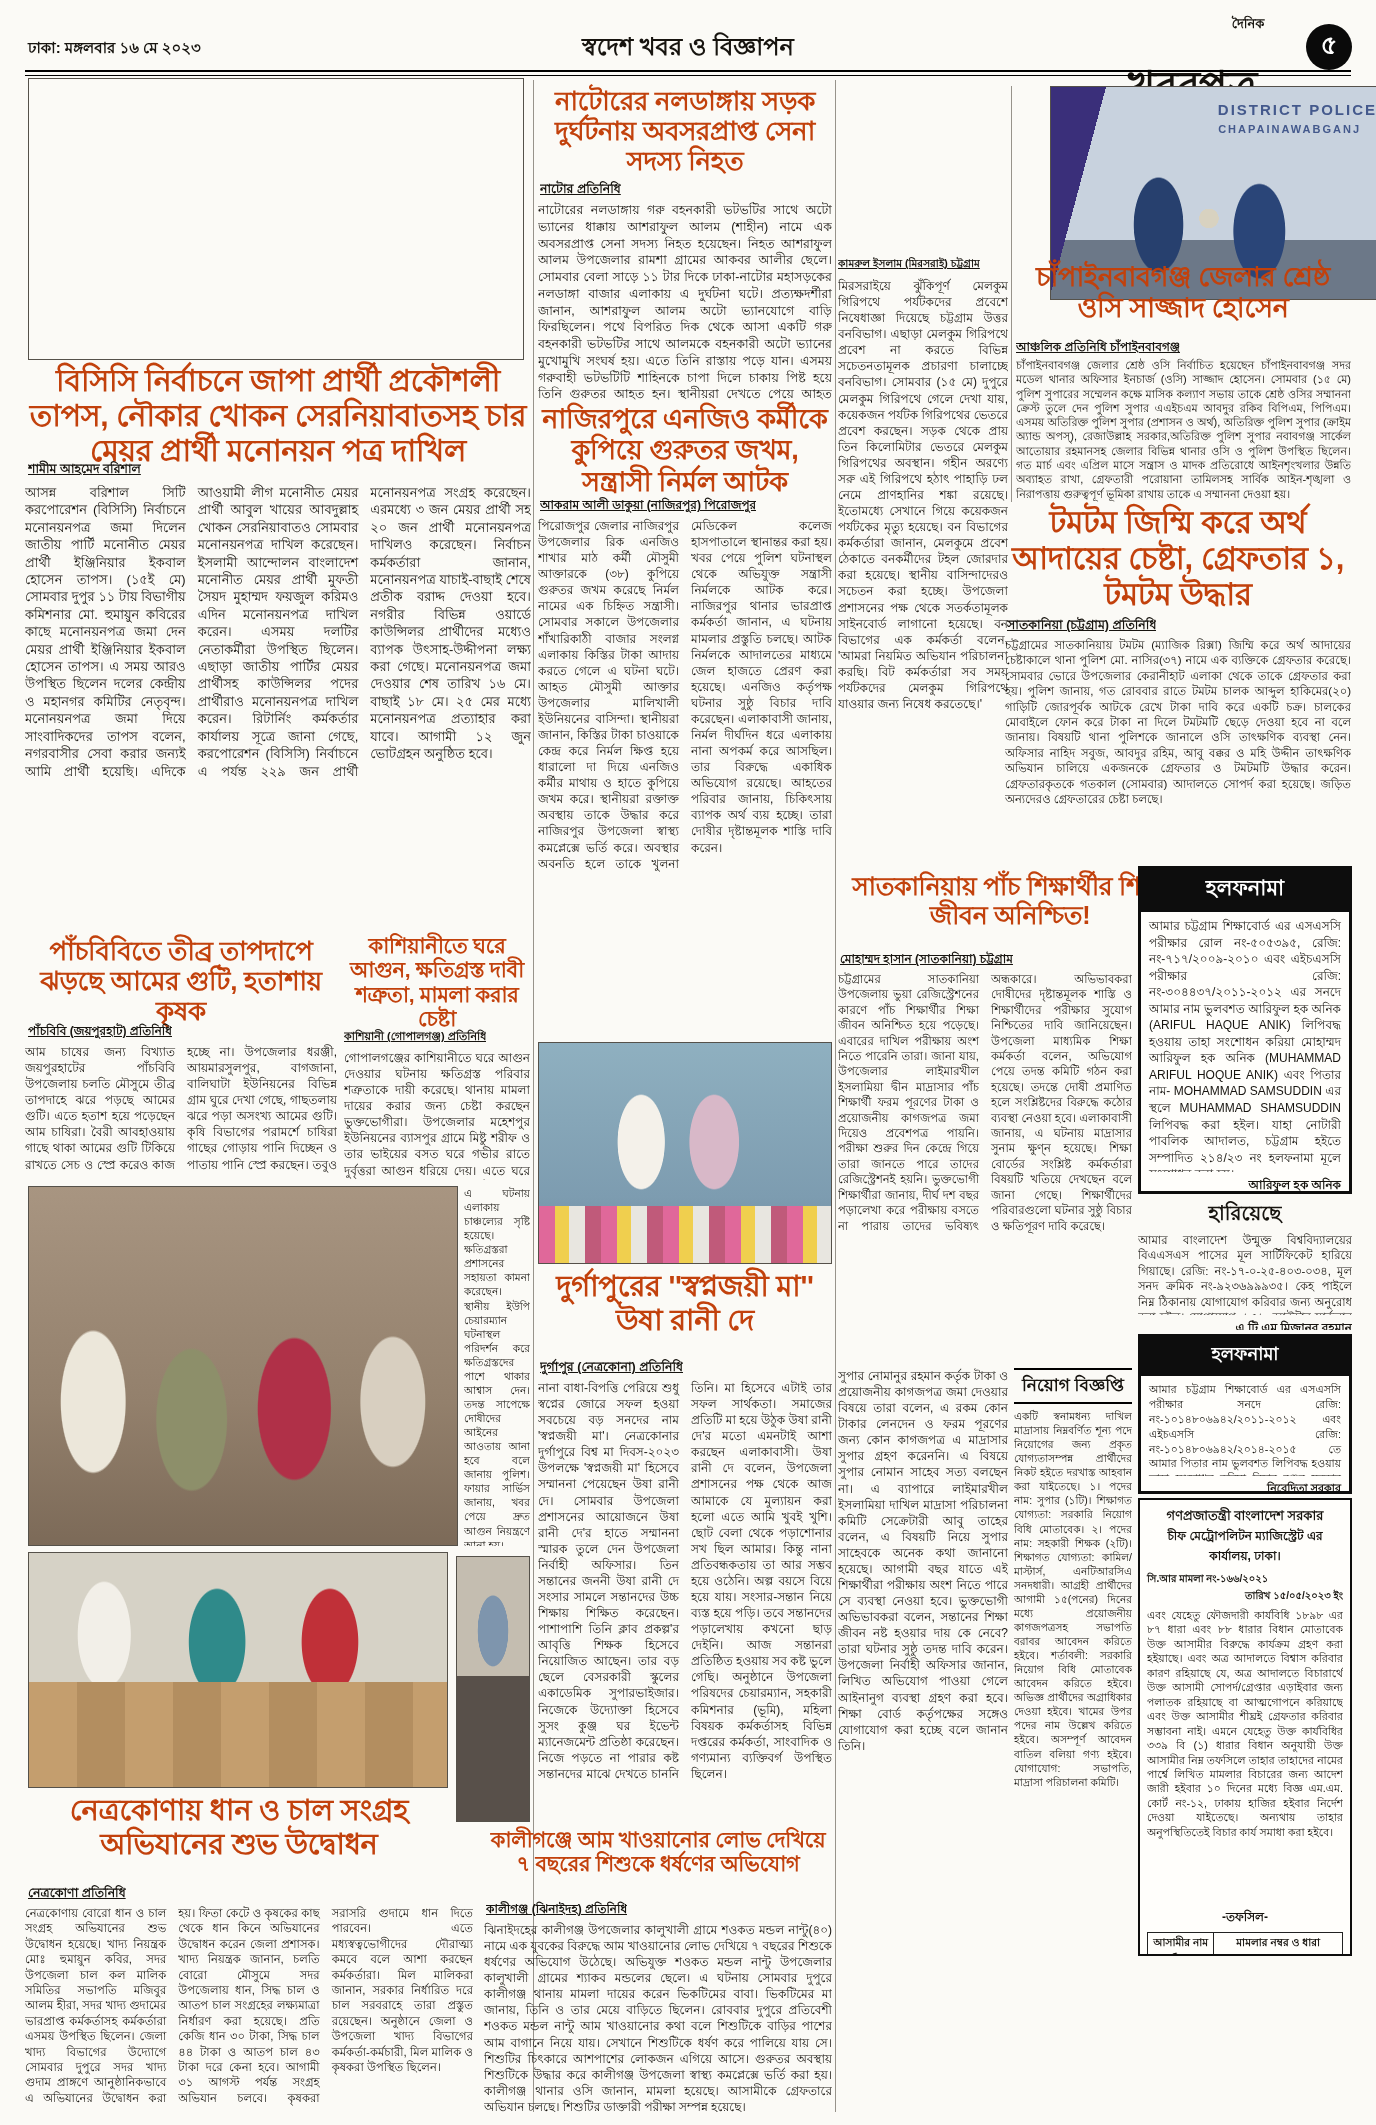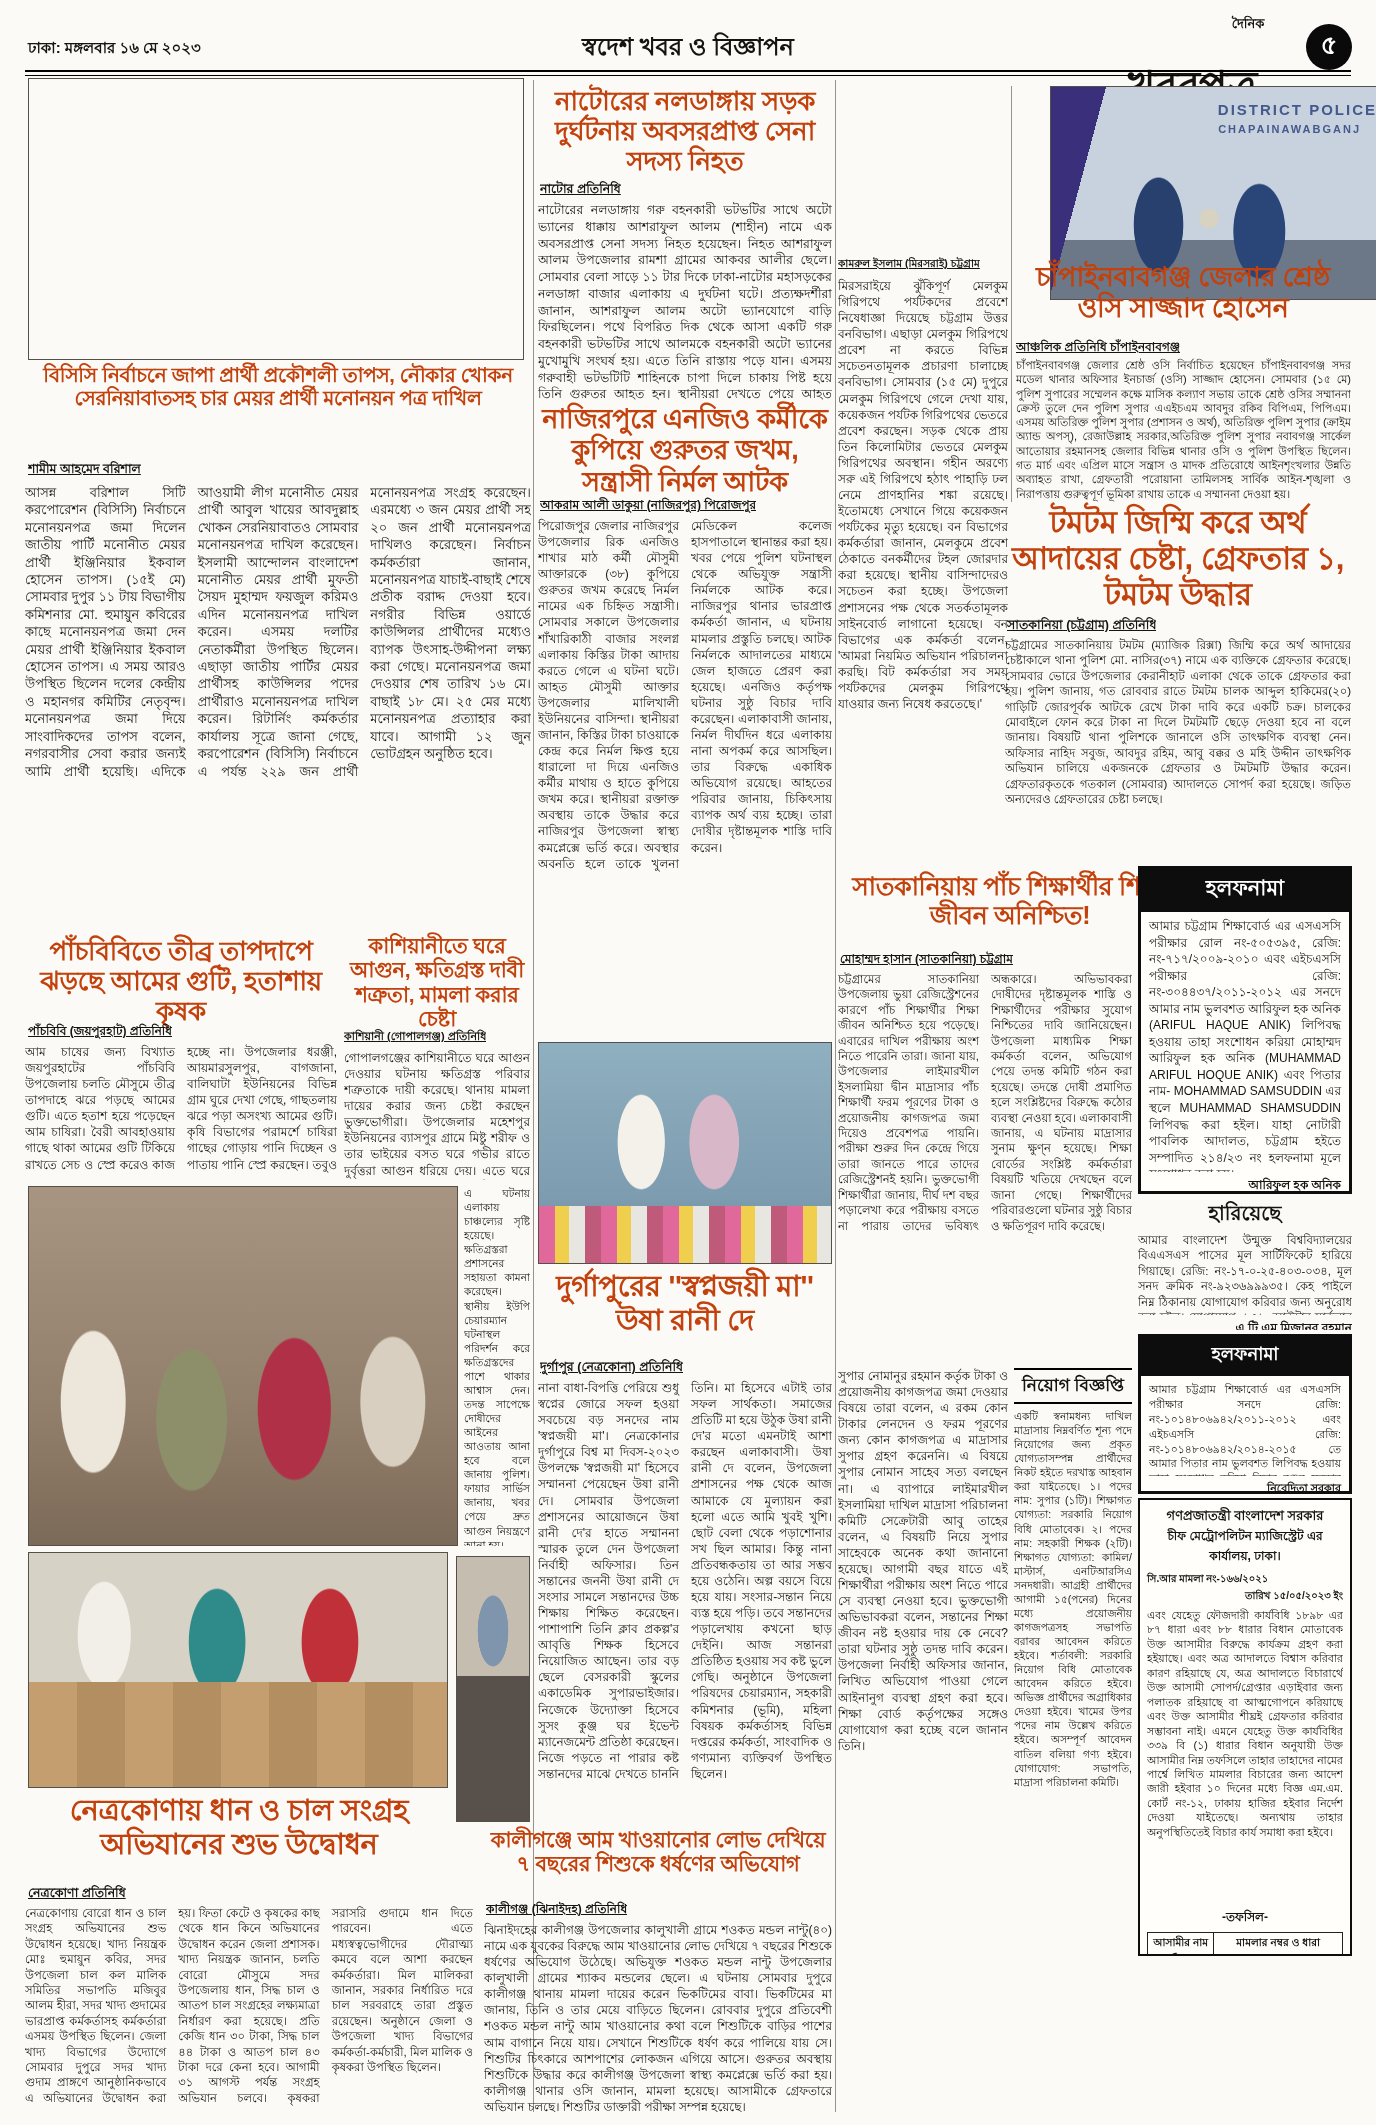--- a/index.html
+++ b/index.html
@@ -48,21 +48,21 @@
   <div class="vrule" style="left:835px;top:80px;height:2032px;"></div>
   <div class="vrule" style="left:1011px;top:86px;height:416px;"></div>
 
   <div class="abs photo" style="left:28px;top:78px;width:496px;height:282px;
        background:
         radial-gradient(60px 110px at 12% 55%, #f0ebe2 0 58%, transparent 60%),
         radial-gradient(70px 120px at 38% 60%, #8e2f2a 0 58%, transparent 60%),
         radial-gradient(55px 100px at 62% 50%, #ece8e0 0 58%, transparent 60%),
         radial-gradient(60px 110px at 88% 55%, #7d98b4 0 58%, transparent 60%),
         linear-gradient(180deg,#a06845 0%,#8a5538 55%,#6e3e28 78%,#5d3censored 78%,#5a3422 100%);"></div>
-  <div class="abs hl" style="left:25px;top:364px;width:506px;font-size:20px;">বিসিসি নির্বাচনে জাপা প্রার্থী প্রকৌশলী তাপস, নৌকার খোকন সেরনিয়াবাতসহ চার মেয়র প্রার্থী মনোনয়ন পত্র দাখিল</div>
+  <div class="abs hl" style="left:25px;top:364px;width:506px;font-size:30px;">বিসিসি নির্বাচনে জাপা প্রার্থী প্রকৌশলী তাপস, নৌকার খোকন সেরনিয়াবাতসহ চার মেয়র প্রার্থী মনোনয়ন পত্র দাখিল</div>
   <div class="abs by" style="left:28px;top:460px;">শামীম আহমেদ বরিশাল</div>
   <div class="abs bt c3" style="left:25px;top:484px;width:506px;height:446px;font-size:13px;">আসন্ন বরিশাল সিটি করপোরেশন (বিসিসি) নির্বাচনে মনোনয়নপত্র জমা দিলেন জাতীয় পার্টি মনোনীত মেয়র প্রার্থী ইঞ্জিনিয়ার ইকবাল হোসেন তাপস। (১৫ই মে) সোমবার দুপুর ১১ টায় বিভাগীয় কমিশনার মো. হুমায়ুন কবিরের কাছে মনোনয়নপত্র জমা দেন মেয়র প্রার্থী ইঞ্জিনিয়ার ইকবাল হোসেন তাপস। এ সময় আরও উপস্থিত ছিলেন দলের কেন্দ্রীয় ও মহানগর কমিটির নেতৃবৃন্দ। মনোনয়নপত্র জমা দিয়ে সাংবাদিকদের তাপস বলেন, নগরবাসীর সেবা করার জন্যই আমি প্রার্থী হয়েছি। এদিকে আওয়ামী লীগ মনোনীত মেয়র প্রার্থী আবুল খায়ের আবদুল্লাহ খোকন সেরনিয়াবাতও সোমবার মনোনয়নপত্র দাখিল করেছেন। ইসলামী আন্দোলন বাংলাদেশ মনোনীত মেয়র প্রার্থী মুফতী সৈয়দ মুহাম্মদ ফয়জুল করিমও এদিন মনোনয়নপত্র দাখিল করেন। এসময় দলটির নেতাকর্মীরা উপস্থিত ছিলেন। এছাড়া জাতীয় পার্টির মেয়র প্রার্থীসহ কাউন্সিলর পদের প্রার্থীরাও মনোনয়নপত্র দাখিল করেন। রিটার্নিং কর্মকর্তার কার্যালয় সূত্রে জানা গেছে, করপোরেশন (বিসিসি) নির্বাচনে এ পর্যন্ত ২২৯ জন প্রার্থী মনোনয়নপত্র সংগ্রহ করেছেন। এরমধ্যে ৩ জন মেয়র প্রার্থী সহ ২০ জন প্রার্থী মনোনয়নপত্র দাখিলও করেছেন। নির্বাচন কর্মকর্তারা জানান, মনোনয়নপত্র যাচাই-বাছাই শেষে প্রতীক বরাদ্দ দেওয়া হবে। নগরীর বিভিন্ন ওয়ার্ডে কাউন্সিলর প্রার্থীদের মধ্যেও ব্যাপক উৎসাহ-উদ্দীপনা লক্ষ্য করা গেছে। মনোনয়নপত্র জমা দেওয়ার শেষ তারিখ ১৬ মে। বাছাই ১৮ মে। ২৫ মের মধ্যে মনোনয়নপত্র প্রত্যাহার করা যাবে। আগামী ১২ জুন ভোটগ্রহন অনুষ্ঠিত হবে।</div>
 
   <div class="abs hl" style="left:25px;top:936px;width:312px;font-size:26px;">পাঁচবিবিতে তীব্র তাপদাপে ঝড়ছে আমের গুটি, হতাশায় কৃষক</div>
   <div class="abs by" style="left:28px;top:1022px;font-size:12px;">পাঁচবিবি (জয়পুরহাট) প্রতিনিধি</div>
   <div class="abs bt c2" style="left:25px;top:1044px;width:312px;height:136px;font-size:12px;">আম চাষের জন্য বিখ্যাত জয়পুরহাটের পাঁচবিবি উপজেলায় চলতি মৌসুমে তীব্র তাপদাহে ঝরে পড়ছে আমের গুটি। এতে হতাশ হয়ে পড়েছেন আম চাষিরা। বৈরী আবহাওয়ায় গাছে থাকা আমের গুটি টিকিয়ে রাখতে সেচ ও স্প্রে করেও কাজ হচ্ছে না। উপজেলার ধরঞ্জী, আয়মারসুলপুর, বাগজানা, বালিঘাটা ইউনিয়নের বিভিন্ন গ্রাম ঘুরে দেখা গেছে, গাছতলায় ঝরে পড়া অসংখ্য আমের গুটি। কৃষি বিভাগের পরামর্শে চাষিরা গাছের গোড়ায় পানি দিচ্ছেন ও পাতায় পানি স্প্রে করছেন। তবুও ঝরা থামছে না। চাষি আব্দুল মালেক বলেন, এবার গাছে প্রচুর মুকুল এসেছিল। কিন্তু টানা তাপদাহে গুটি ঝরে যাওয়ায় ফলন নিয়ে শঙ্কায় আছি। উপজেলা কৃষি কর্মকর্তা বলেন, তাপমাত্রা বেশি হওয়ায় এমনটি হচ্ছে। নিয়মিত সেচ দেওয়ার পরামর্শ দেওয়া হচ্ছে। বৃষ্টি হলে পরিস্থিতির উন্নতি হবে বলে আশা করছেন তারা।</div>
 
   <div class="abs hl" style="left:344px;top:934px;width:186px;font-size:21px;">কাশিয়ানীতে ঘরে আগুন, ক্ষতিগ্রস্ত দাবী শত্রুতা, মামলা করার চেষ্টা</div>
   <div class="abs by" style="left:344px;top:1028px;font-size:11px;">কাশিয়ানী (গোপালগঞ্জ) প্রতিনিধি</div>
   <div class="abs bt" style="left:344px;top:1050px;width:186px;height:130px;font-size:12px;">গোপালগঞ্জের কাশিয়ানীতে ঘরে আগুন দেওয়ার ঘটনায় ক্ষতিগ্রস্ত পরিবার শত্রুতাকে দায়ী করেছে। থানায় মামলা দায়ের করার জন্য চেষ্টা করছেন ভুক্তভোগীরা। উপজেলার মহেশপুর ইউনিয়নের ব্যাসপুর গ্রামে মিষ্টু শরীফ ও তার ভাইয়ের বসত ঘরে গভীর রাতে দুর্বৃত্তরা আগুন ধরিয়ে দেয়। এতে ঘরে থাকা মালামাল, নগদ টাকা ও আসবাবপত্র পুড়ে ছাই হয়ে যায়। ক্ষতিগ্রস্ত মিষ্টু শরীফ জানান, পূর্ব শত্রুতার জের ধরে প্রতিপক্ষরা পরিকল্পিতভাবে এ অগ্নিকাণ্ড ঘটিয়েছে। কাশিয়ানী থানার ওসি জানান, অভিযোগ পেলে তদন্ত সাপেক্ষে ব্যবস্থা নেওয়া হবে।</div>

